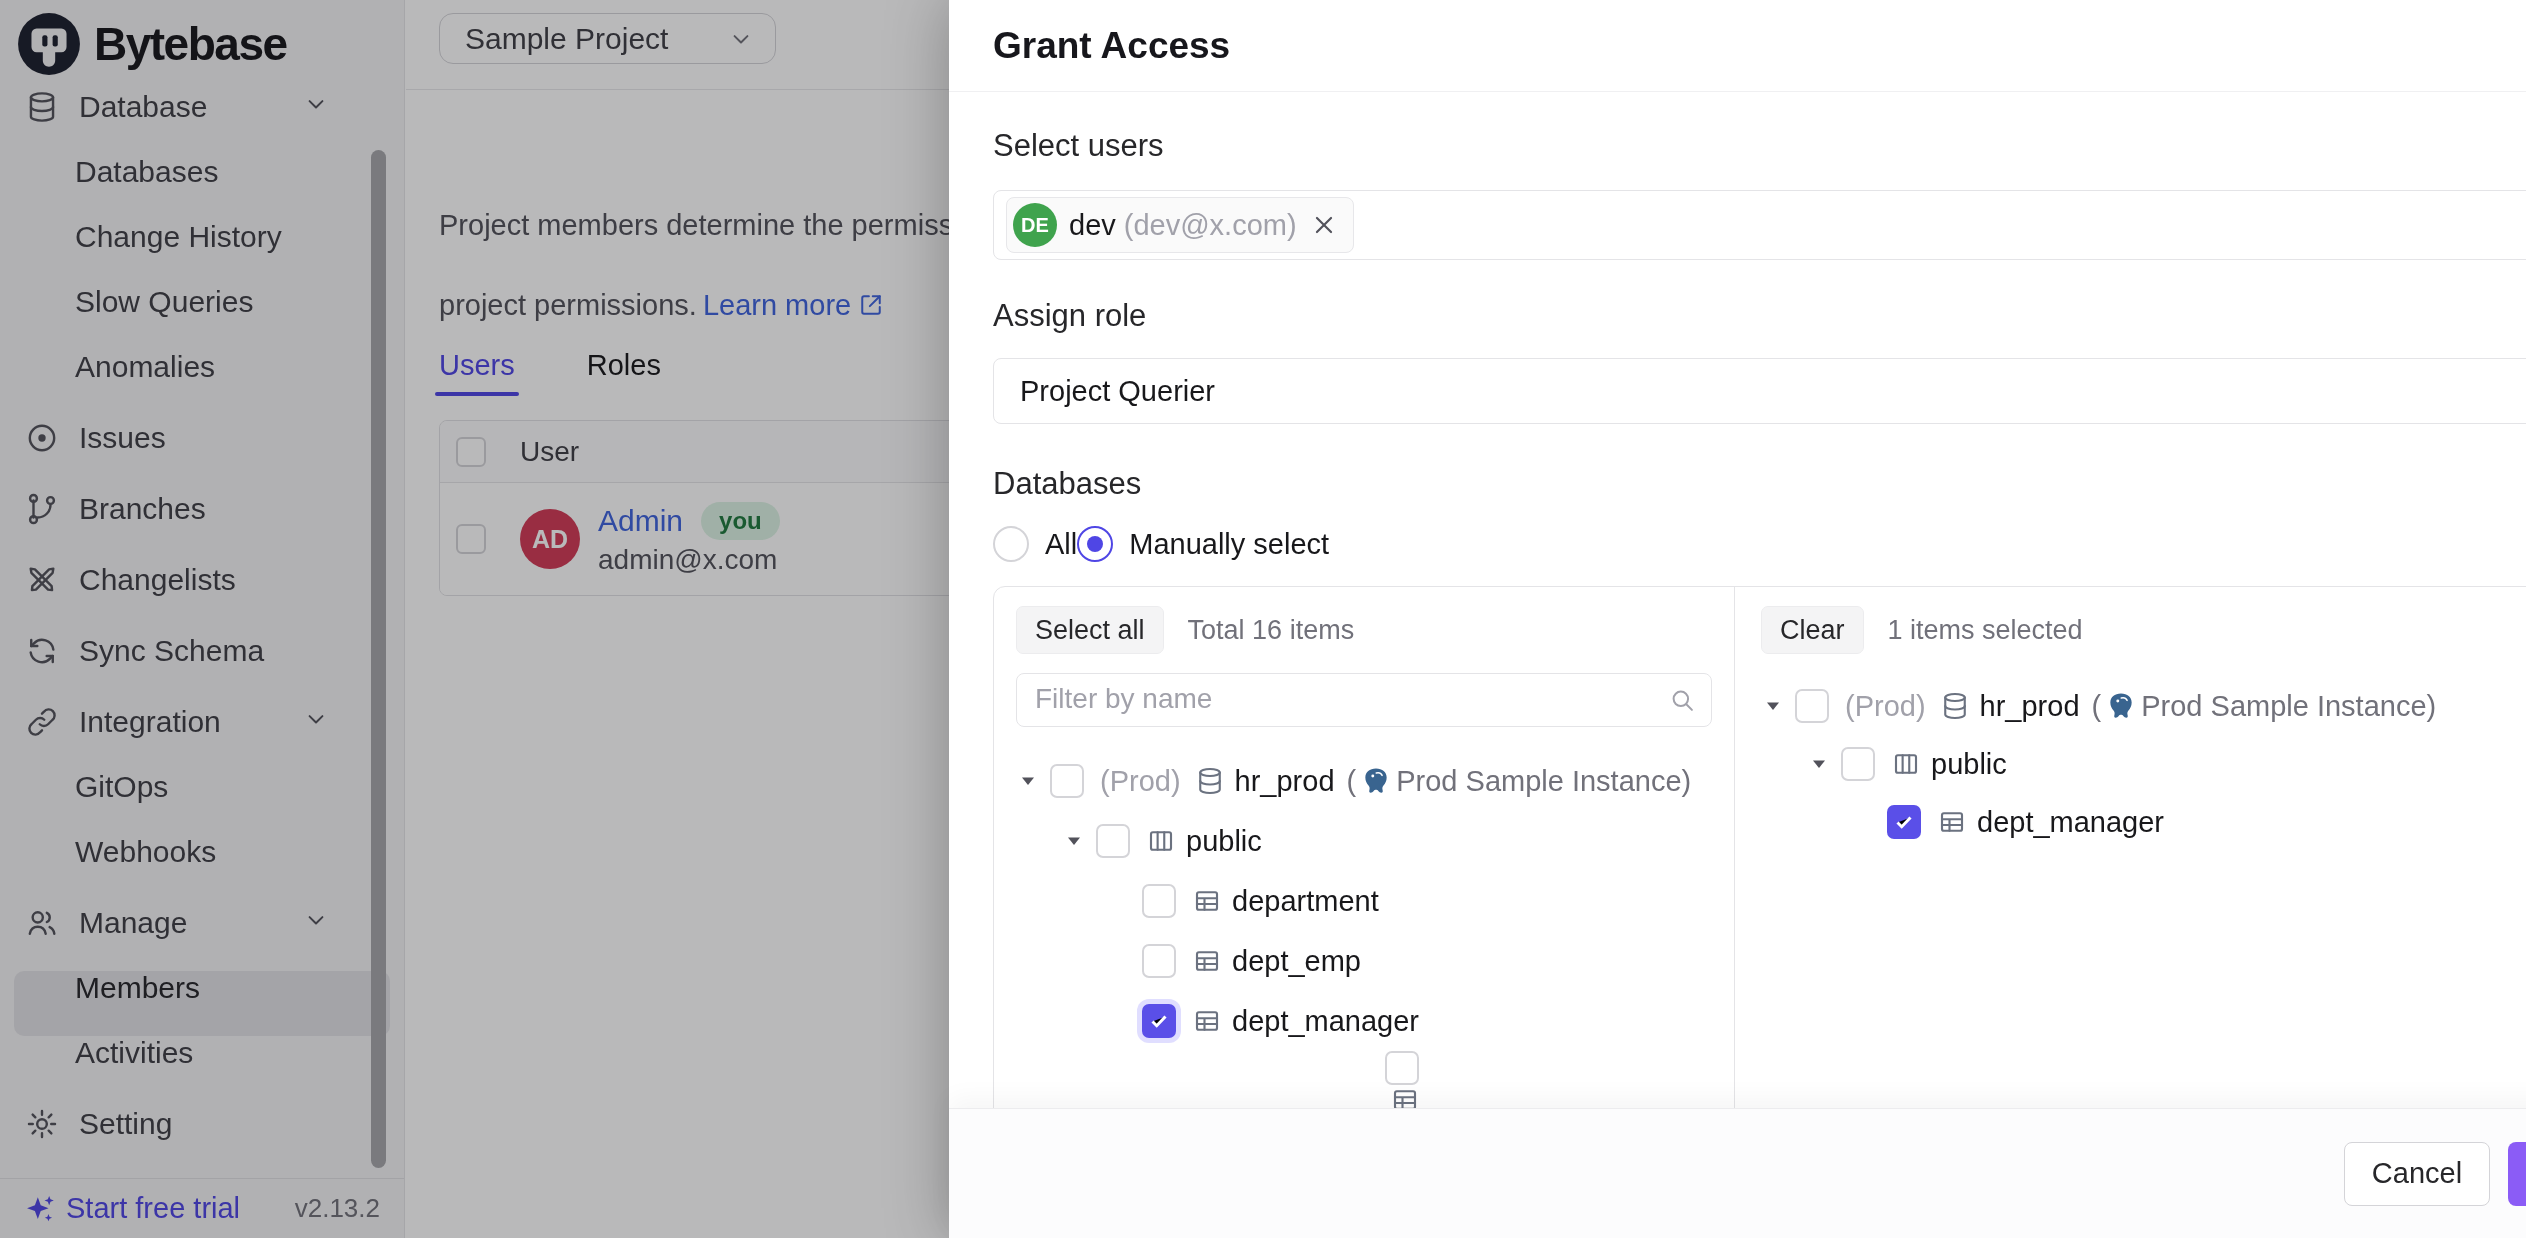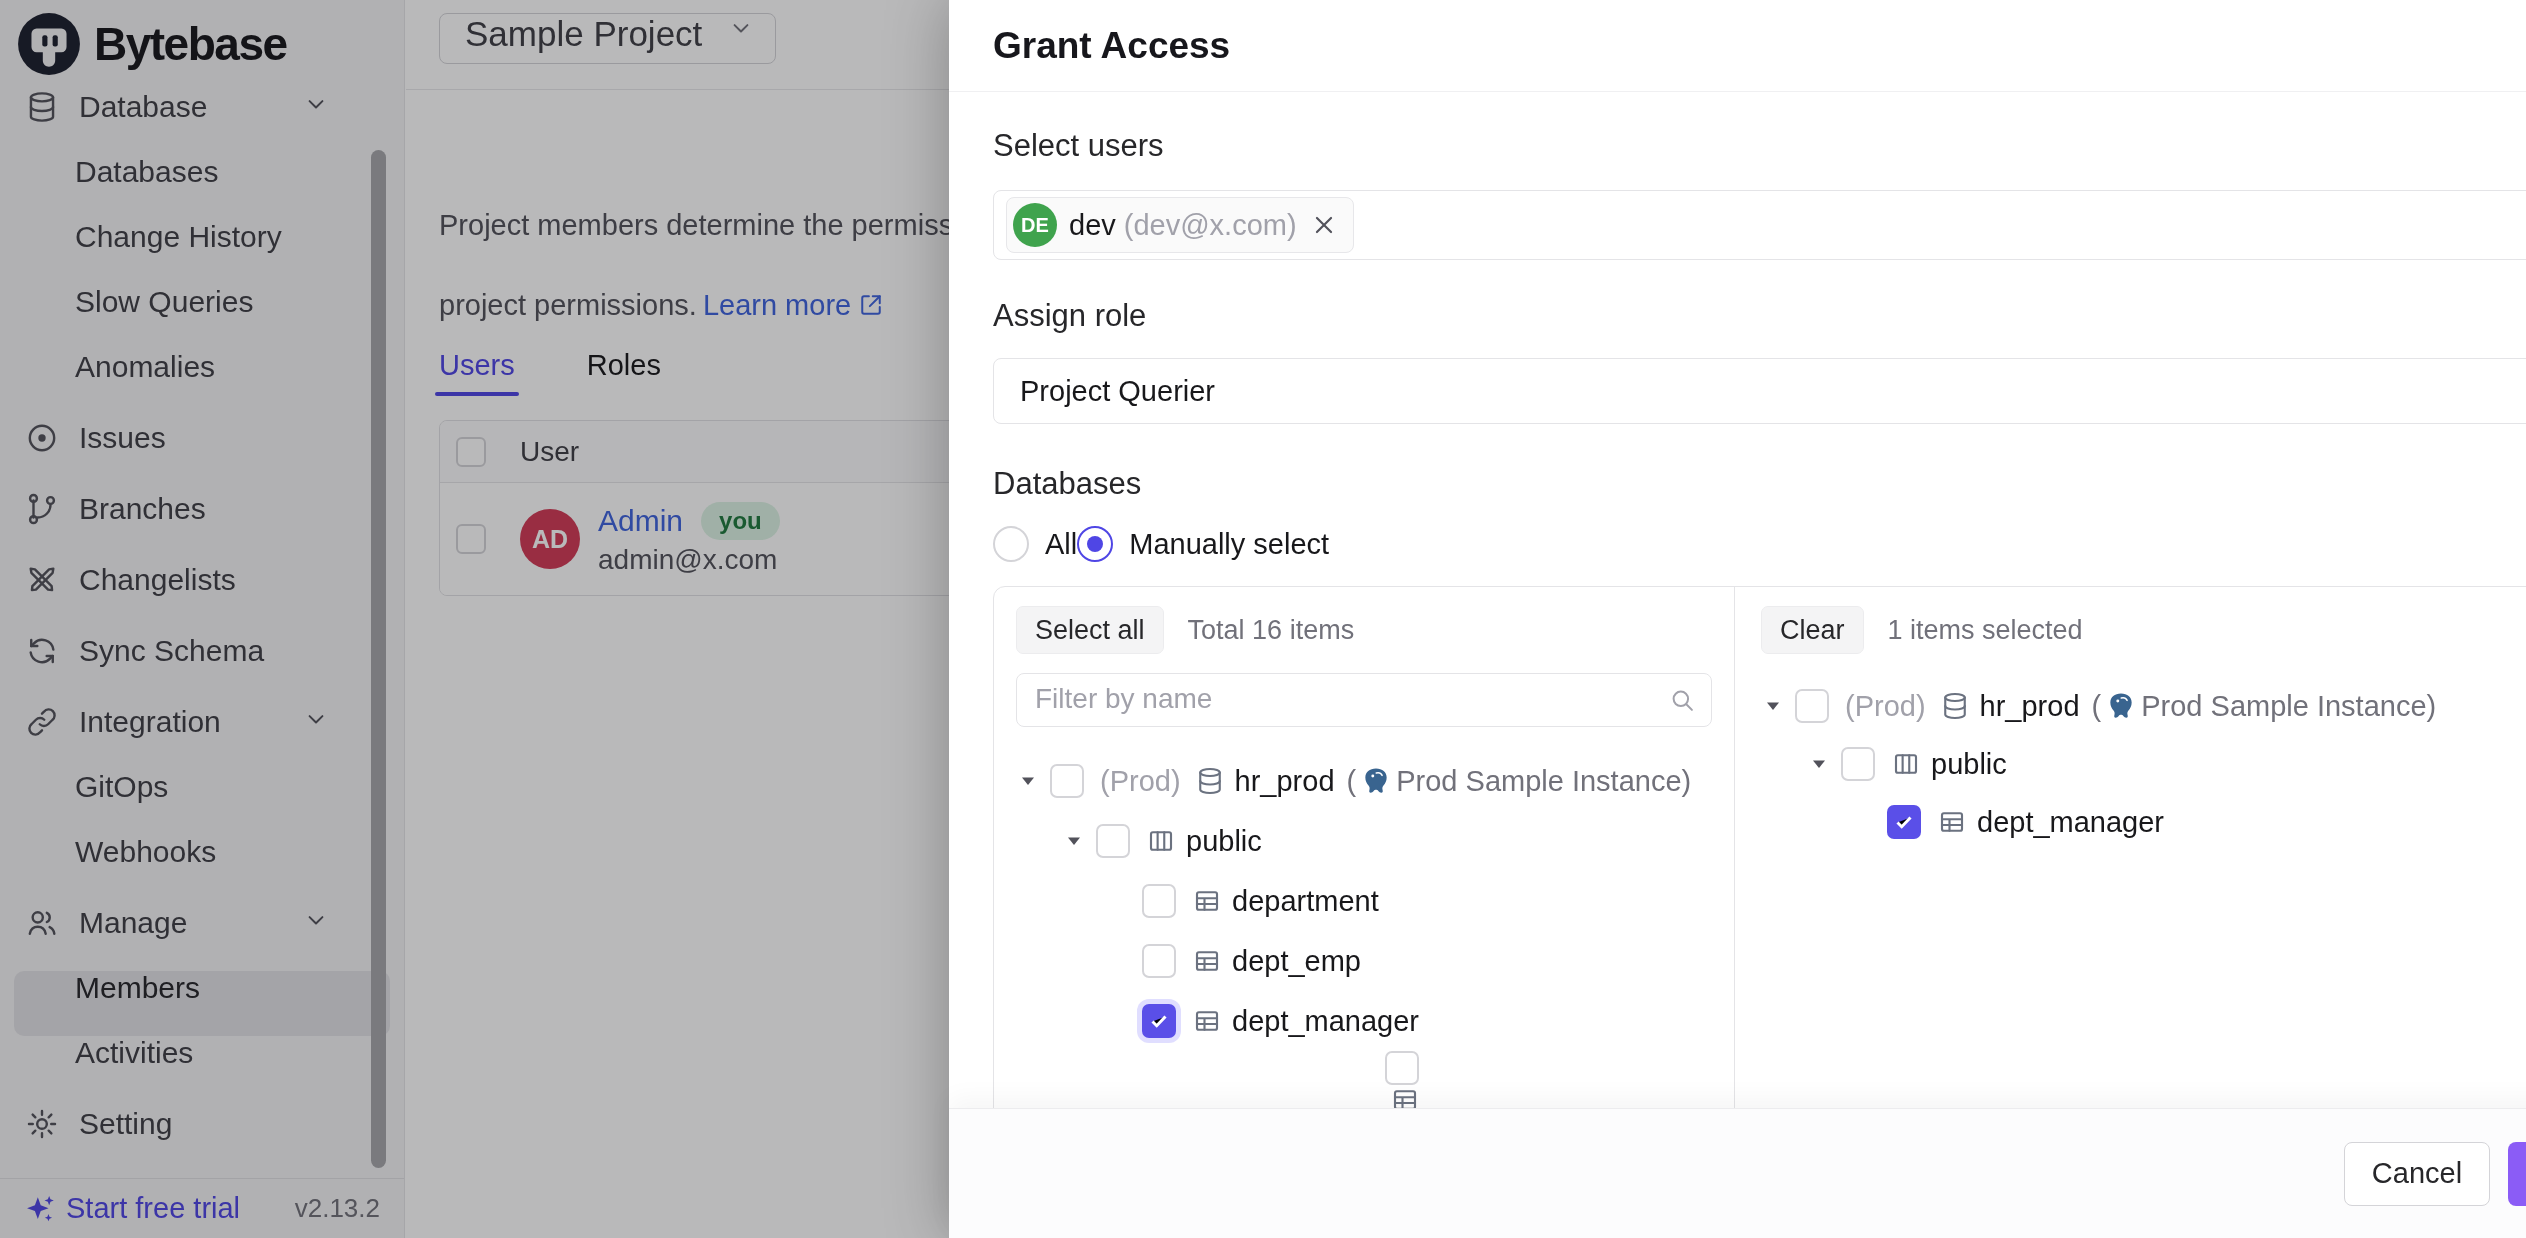--- a/index.html
+++ b/index.html
@@ -29,23 +29,23 @@
   .side-footer{position:absolute;left:0;right:0;bottom:0;height:60px;border-top:1px solid #e0e0e3;
                display:flex;align-items:center;justify-content:space-between;padding:0 24px;box-sizing:border-box;}
   .trial{display:flex;align-items:center;gap:10px;font-size:29px;font-weight:500;color:#4f46e5;}
   .trial .icon{width:32px;height:32px;}
   .trial .icon svg{fill:#4f46e5;stroke:none;}
   .version{font-size:26px;color:#71717a;}
 
   .topbar{position:absolute;left:406px;top:0;right:0;height:90px;background:#fff;
           border-bottom:1px solid #e8e8ea;box-sizing:border-box;}
   .project-btn{position:absolute;left:33px;top:13px;width:337px;height:51px;background:#fff;
-               border:1px solid #d4d4d8;border-radius:8px;display:flex;
+               border:1px solid #d4d4d8;border-radius:14px;display:flex;align-items:center;
                justify-content:space-between;padding:0 20px 0 25px;box-sizing:border-box;
-               font-size:35px;color:#3f3f46;}
+               font-size:30px;color:#3f3f46;}
   .project-btn .icon{width:28px;height:28px;color:#71717a;}
 
   .content{position:absolute;left:406px;top:90px;right:0;bottom:0;background:#fff;overflow:hidden;}
   .desc{margin:115px 0 0 33px;font-size:29px;line-height:40px;color:#52525b;white-space:nowrap;}
   .desc .row2{margin-top:40px;display:flex;align-items:center;gap:6px;}
   .link{color:#3e63dd;}
   .ext-icon{width:28px;height:28px;color:#3e63dd;}
   .tabs{display:flex;gap:72px;margin:24px 0 0 33px;}
   .tab{font-size:29px;color:#18181b;padding-bottom:14px;position:relative;}
   .tab.active{color:#4f46e5;}

